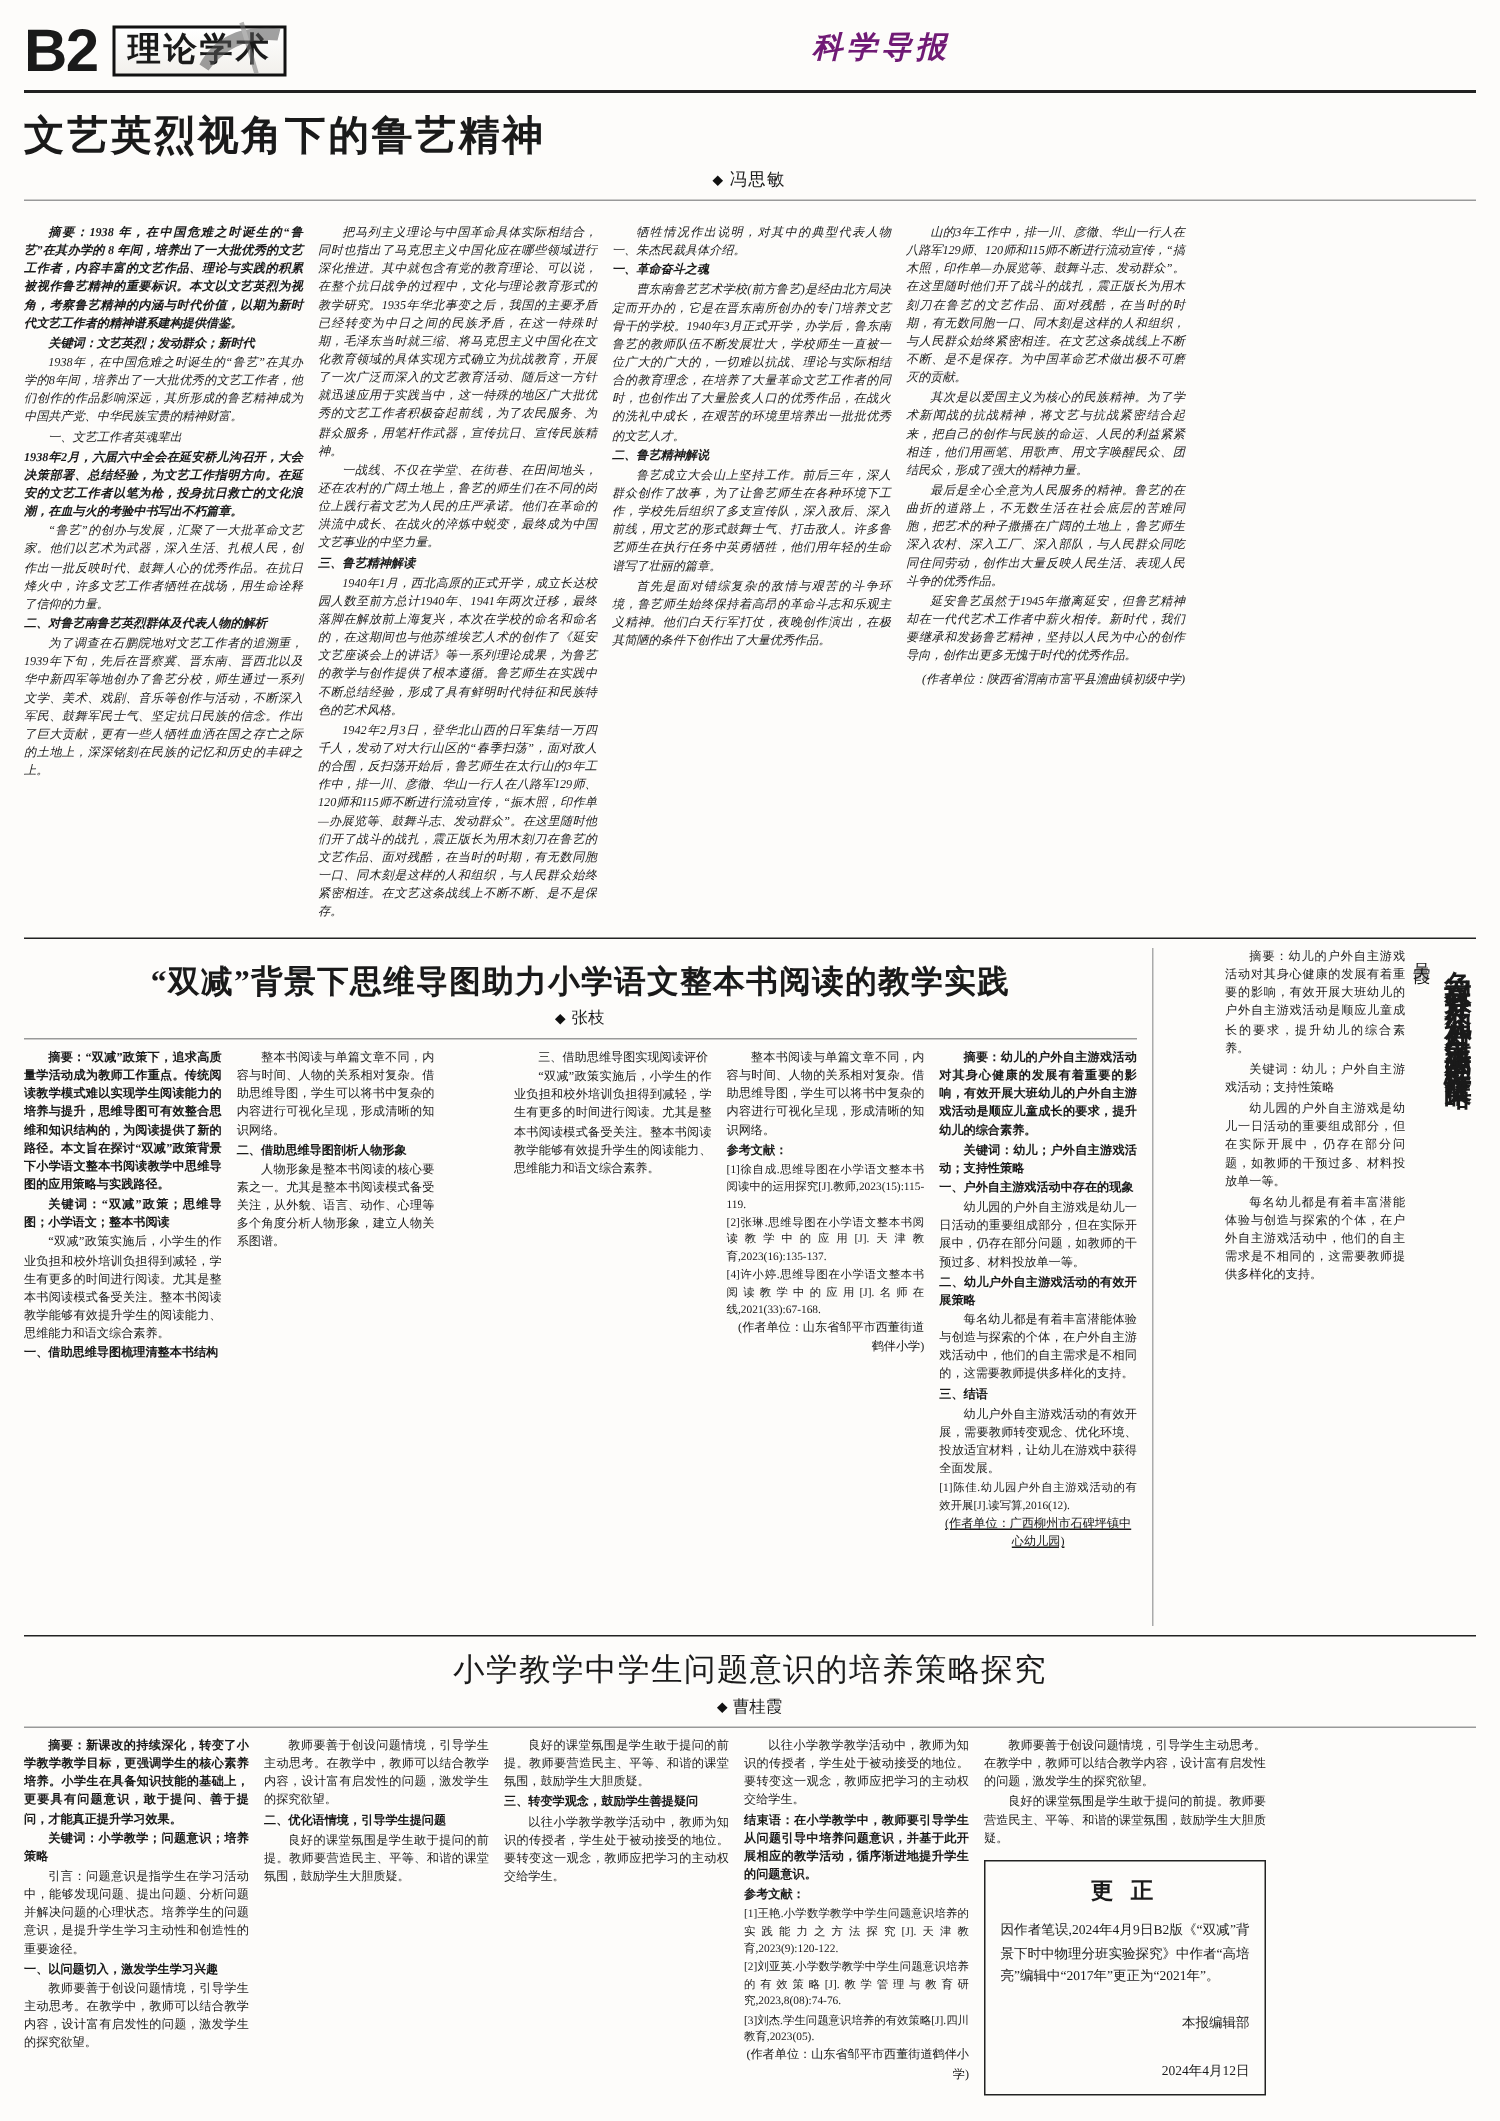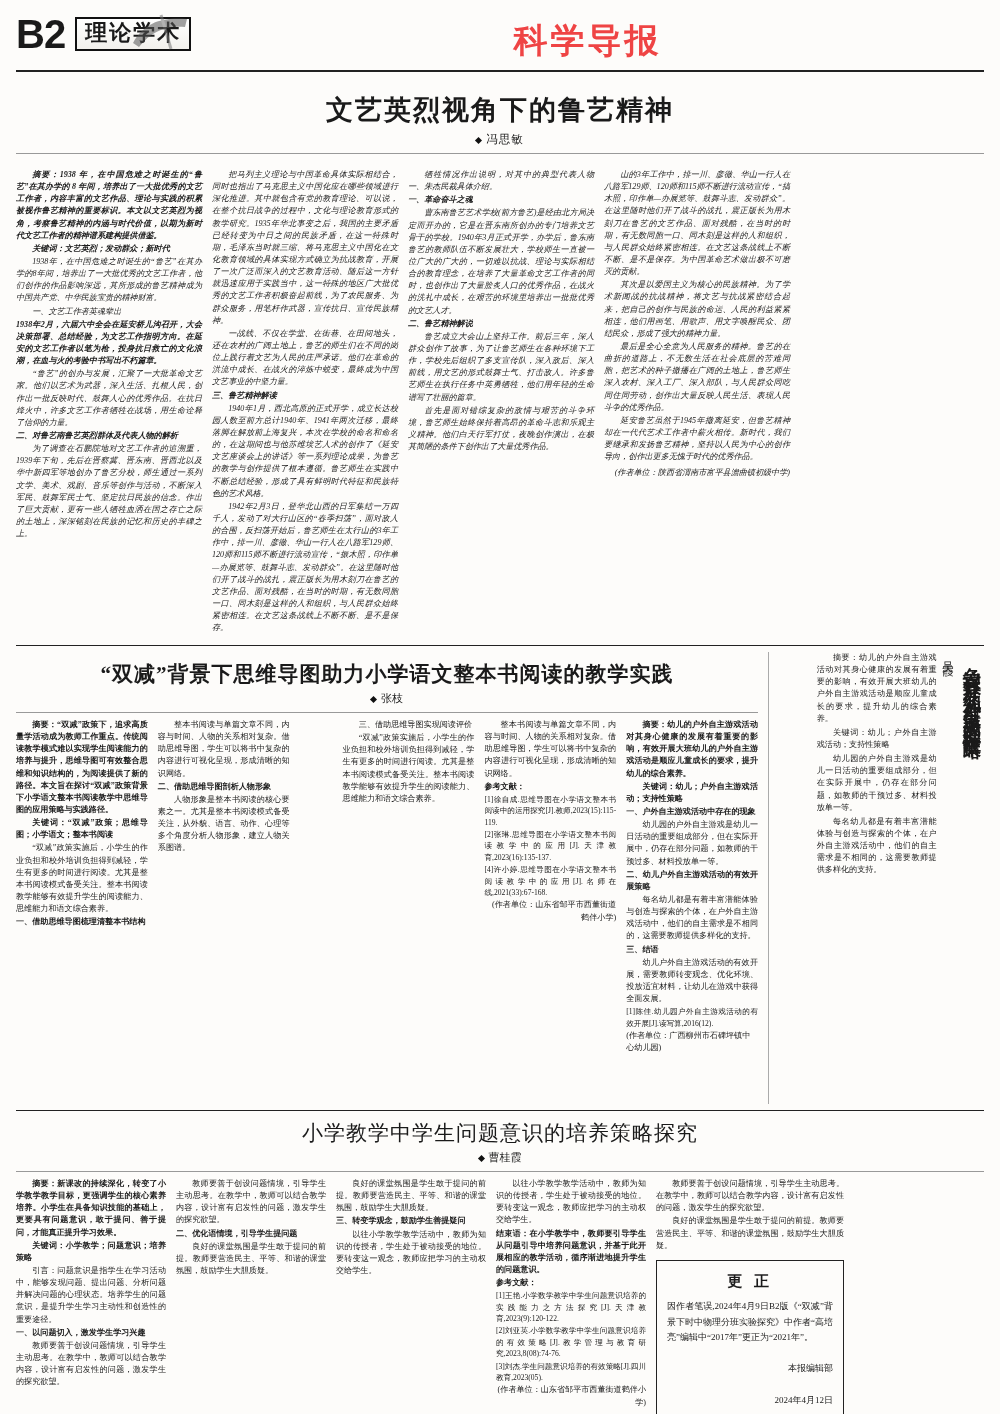--- a/index.html
+++ b/index.html
@@ -37,38 +37,39 @@
     background:linear-gradient(180deg,#fff 0%, #f2f0ec 100%);
   }
   .section-title .brush{
     position:absolute;left:48%;top:-6px;width:60px;height:40px;
     opacity:.55;pointer-events:none;
   }
   .mast-center{
     flex:1;text-align:center;padding-top:4px;
   }
   .paper-name{
-    font-size:34px;font-weight:bold;letter-spacing:3px;
+    font-size:20px;font-weight:bold;letter-spacing:3px;
     font-family:"Liberation Serif", serif;
-    color:#ef4444;
+    color:#701a75;
+    font-style:italic;
   }
   .mast-right{
     font-size:10px;line-height:1.75;
     border-left:1px solid #bbb;padding-left:8px;
     min-width:175px;
   }
   .mast-right div{white-space:nowrap;}
   .mast-right .sq{display:inline-block;width:5px;height:5px;background:#222;margin-right:4px;vertical-align:middle;}
   
   .rule{border-bottom:1px solid #222;margin:6px 0;}
   .rule.thin{border-bottom:1px solid #999;}
   .headline{
-    text-align:center;
+    text-align:left;
     font-size:27px;font-weight:bold;letter-spacing:2px;
-    margin:20px 0 4px 0;
+    margin:10px 0 4px 0;
     font-family:Liberation Serif, serif;
   }
   .byline{
     text-align:center;font-size:11.5px;margin-bottom:6px;letter-spacing:1px;
   }
   .byline .dot{display:inline-block;width:5px;height:5px;background:#111;transform:rotate(45deg);margin-right:5px;vertical-align:middle;}
   .cols{display:flex;gap:10px;}
   .col{
     font-size:8.1px;line-height:1.5;text-align:justify;
     column-fill:auto;
@@ -209,21 +210,21 @@
         <div class="col" style="width:140px;">
           <p class="bold">摘要：幼儿的户外自主游戏活动对其身心健康的发展有着重要的影响，有效开展大班幼儿的户外自主游戏活动是顺应儿童成长的要求，提升幼儿的综合素养。</p>
           <p class="bold">关键词：幼儿；户外自主游戏活动；支持性策略</p>
           <p class="bold noind">一、户外自主游戏活动中存在的现象</p>
           <p>幼儿园的户外自主游戏是幼儿一日活动的重要组成部分，但在实际开展中，仍存在部分问题，如教师的干预过多、材料投放单一等。</p>
           <p class="bold noind">二、幼儿户外自主游戏活动的有效开展策略</p>
           <p>每名幼儿都是有着丰富潜能体验与创造与探索的个体，在户外自主游戏活动中，他们的自主需求是不相同的，这需要教师提供多样化的支持。</p>
           <p class="bold noind">三、结语</p>
           <p>幼儿户外自主游戏活动的有效开展，需要教师转变观念、优化环境、投放适宜材料，让幼儿在游戏中获得全面发展。</p>
           <p class="refs noind">[1]陈佳.幼儿园户外自主游戏活动的有效开展[J].读写算,2016(12).</p>
-          <p class="noind" style="text-align:left;">(作者单位：广西柳州市石碑坪镇中心幼儿园)</p>
+          <p class="noind" style="text-align:center;text-decoration:underline;">(作者单位：广西柳州市石碑坪镇中心幼儿园)</p>
         </div>
       </div>
     </div>
 
     <div style="width:210px;display:flex;justify-content:flex-end;border-left:1px solid #aaa;padding-left:8px;">
       <div style="font-size:8.1px;line-height:1.5;text-align:justify;width:120px;">
         <p style="margin:0 0 2px;text-indent:2em;" class="bold">摘要：幼儿的户外自主游戏活动对其身心健康的发展有着重要的影响，有效开展大班幼儿的户外自主游戏活动是顺应儿童成长的要求，提升幼儿的综合素养。</p>
         <p style="margin:0 0 2px;text-indent:2em;" class="bold">关键词：幼儿；户外自主游戏活动；支持性策略</p>
         <p style="margin:0 0 2px;text-indent:2em;">幼儿园的户外自主游戏是幼儿一日活动的重要组成部分，但在实际开展中，仍存在部分问题，如教师的干预过多、材料投放单一等。</p>
         <p style="margin:0 0 2px;text-indent:2em;">每名幼儿都是有着丰富潜能体验与创造与探索的个体，在户外自主游戏活动中，他们的自主需求是不相同的，这需要教师提供多样化的支持。</p>

